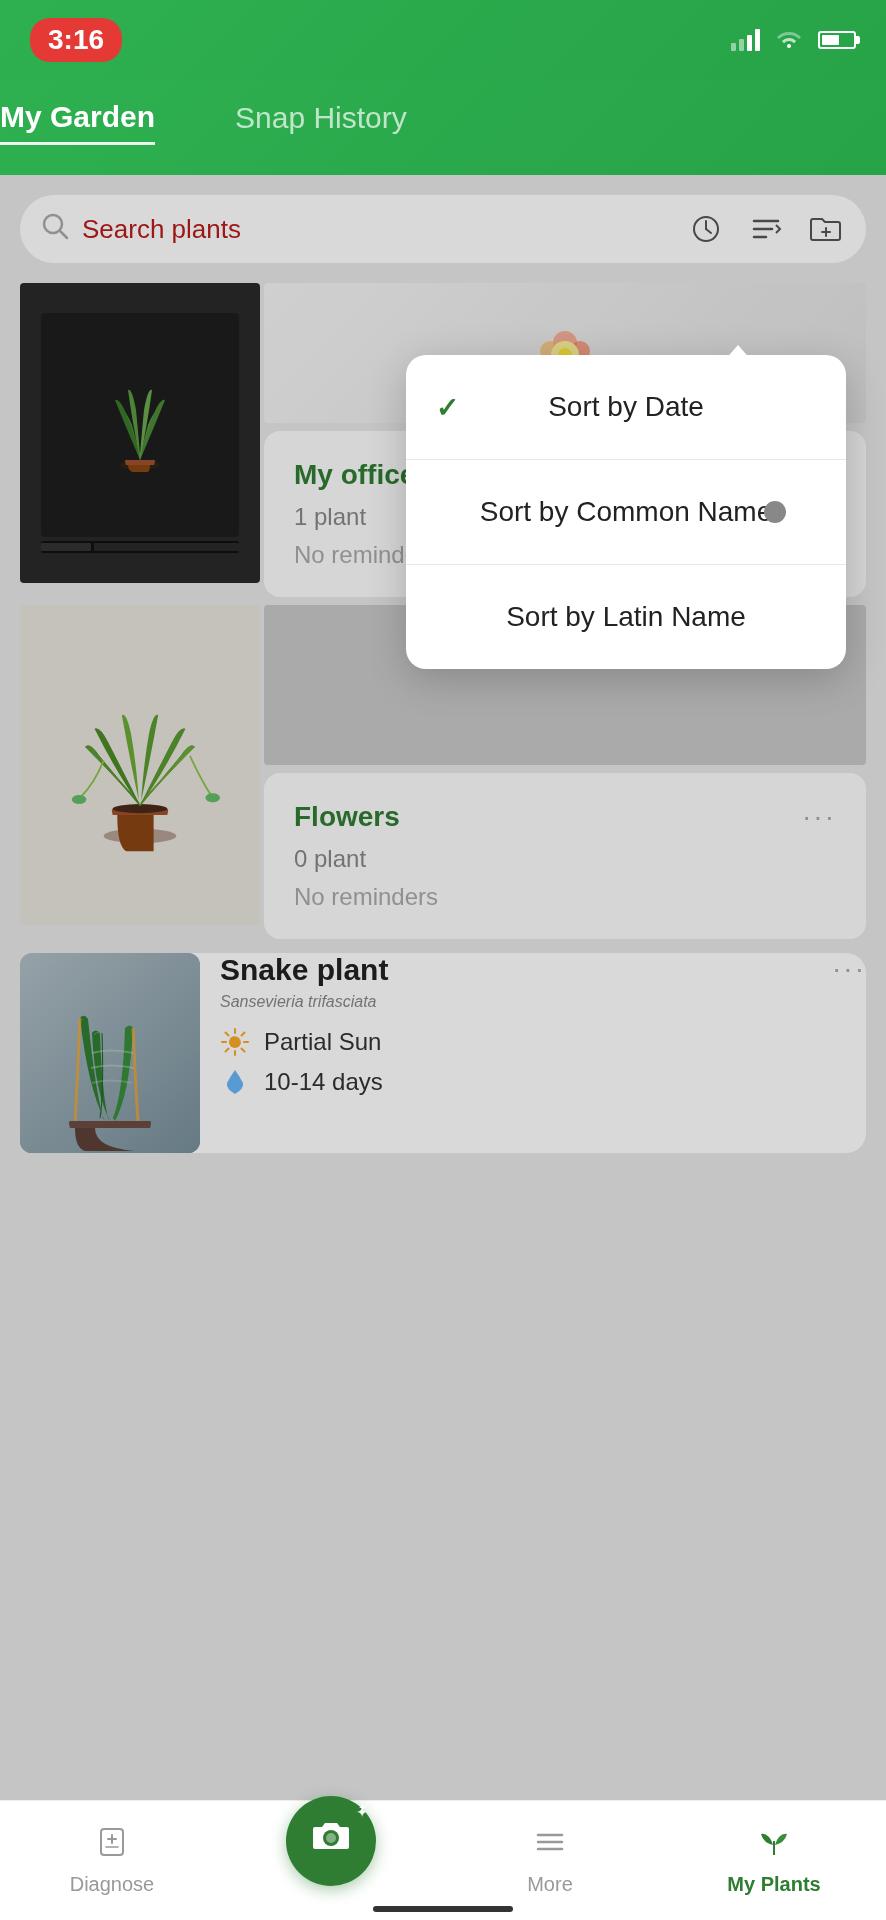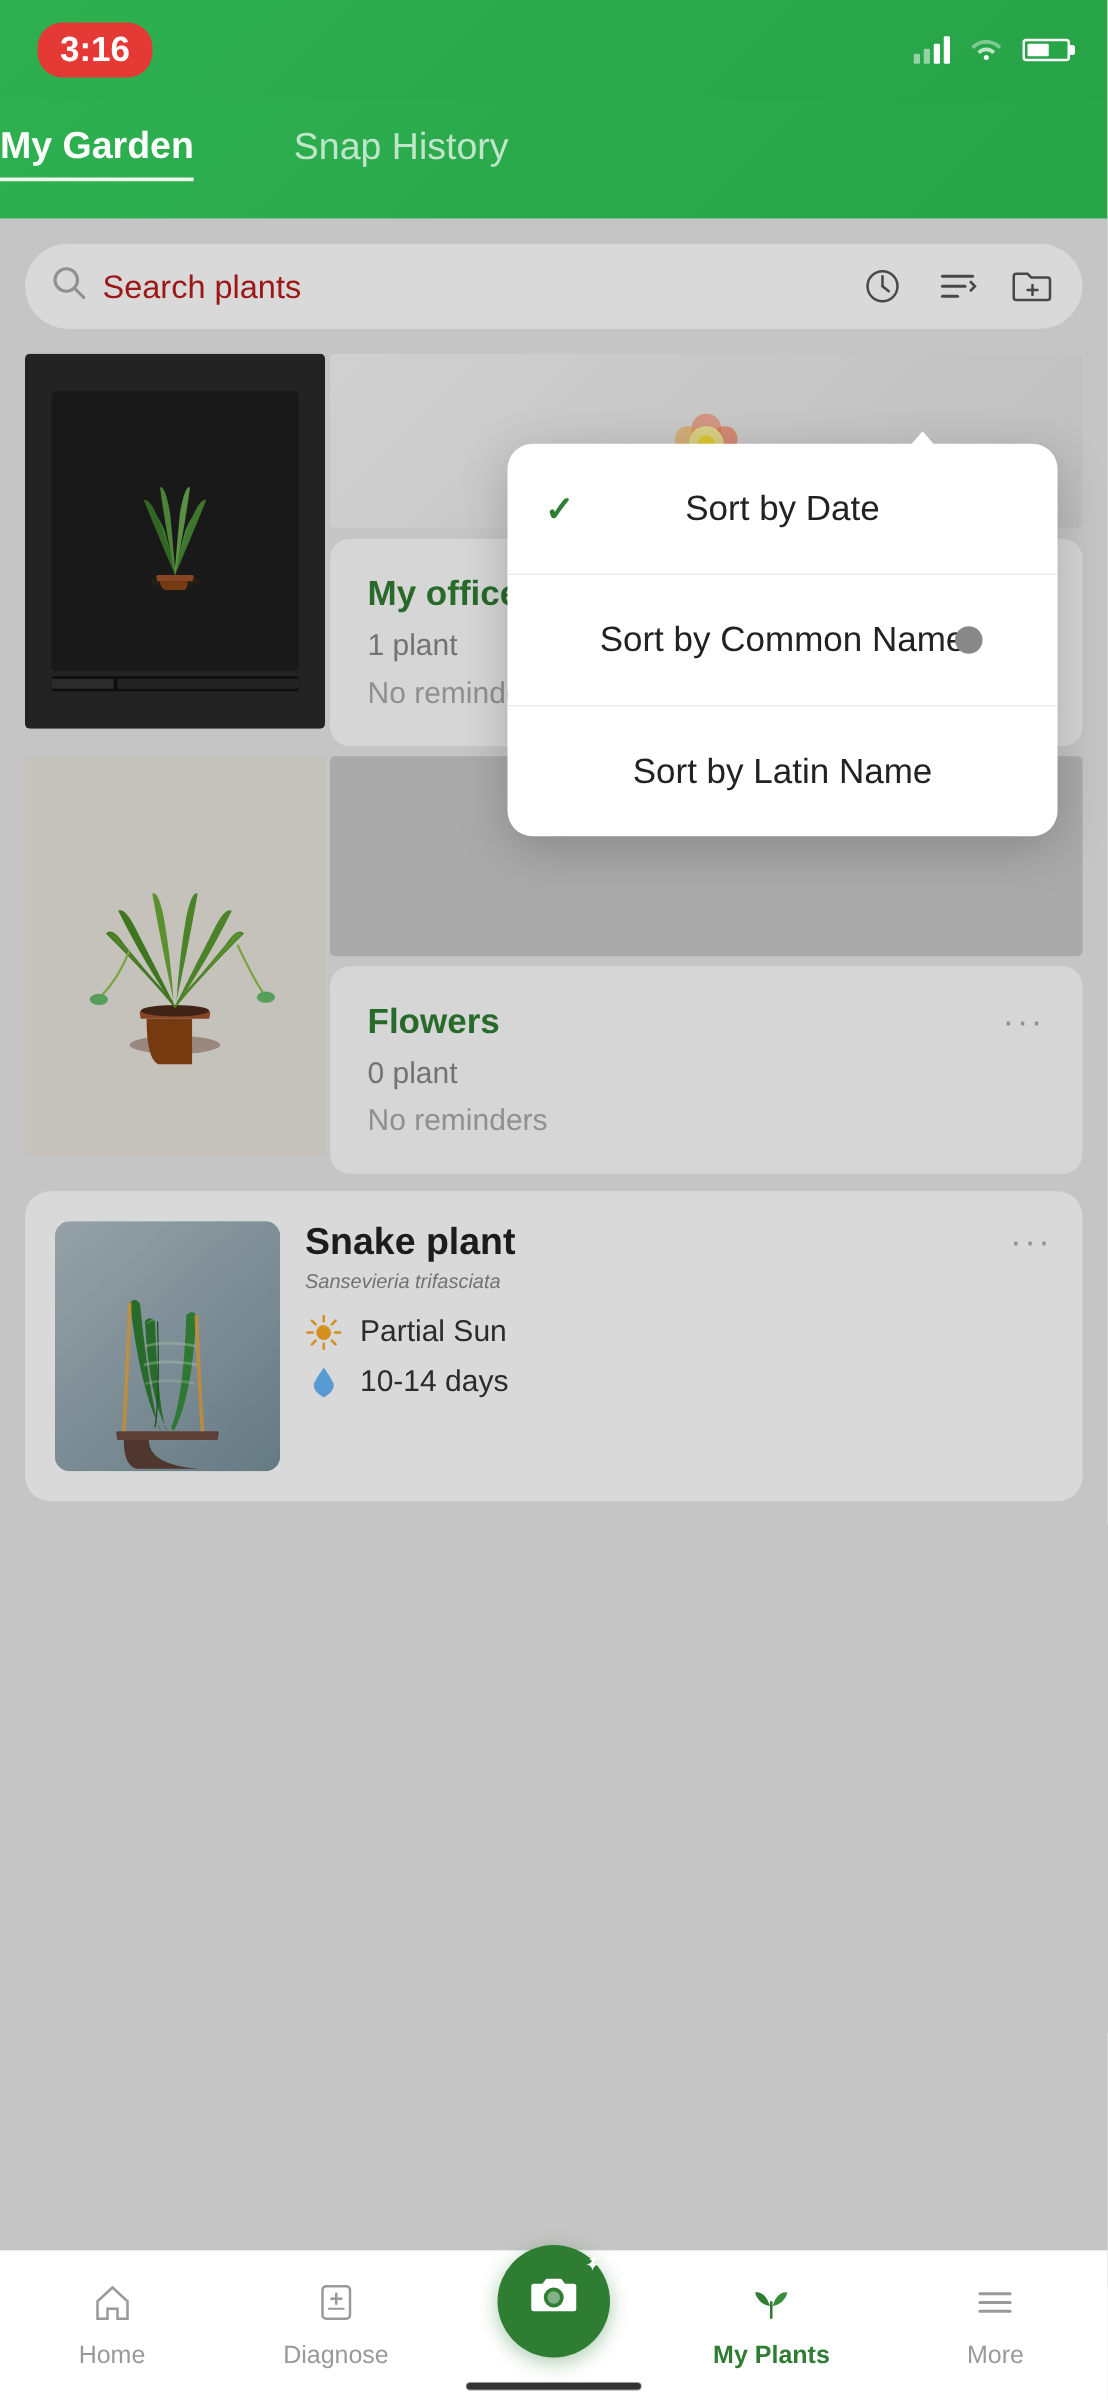--- a/index.html
+++ b/index.html
@@ -230,21 +230,20 @@
       height: 160px;
       background: #c8c8c8;
       border-radius: 4px;
     }
 
     
     .snake-plant-card {
       background: white;
       border-radius: 20px;
       margin: 10px 0;
-      padding: 24px;
       display: flex;
       gap: 20px;
       align-items: flex-start;
     }
     .snake-plant-img {
       width: 180px;
       height: 200px;
       border-radius: 12px;
       overflow: hidden;
       flex-shrink: 0;
@@ -680,62 +679,54 @@
       <span>Sort by Latin Name</span>
     </div>
   </div>
 
 </div>
 
 <div class="bottom-nav">
   <div class="nav-item">
     <div class="nav-icon">
       <svg width="34" height="34" viewBox="0 0 34 34" fill="none">
-        <path d="M5 16 L17 5 L29 16 V30 H21 V22 H13 V30 H5 Z" stroke="#999" stroke-width="2" fill="none"></path>
-      </svg>
-    </div>
-    <span>Home</span>
-  </div>
-  <div class="nav-item">
-    <div class="nav-icon">
-      <svg width="34" height="34" viewBox="0 0 34 34" fill="none">
         <rect x="6" y="4" width="22" height="26" rx="3" stroke="#999" stroke-width="2"></rect>
         <line x1="17" y1="10" x2="17" y2="18" stroke="#999" stroke-width="2" stroke-linecap="round"></line>
         <line x1="13" y1="14" x2="21" y2="14" stroke="#999" stroke-width="2" stroke-linecap="round"></line>
         <line x1="11" y1="22" x2="23" y2="22" stroke="#999" stroke-width="1.5" stroke-linecap="round"></line>
       </svg>
     </div>
     <span>Diagnose</span>
   </div>
   <div class="camera-btn">
     <span class="sparkle sparkle-1">✦</span>
     <div class="camera-icon-inner">
       <svg width="42" height="38" viewBox="0 0 42 38" fill="white">
         <path d="M15 6 L12 10 H5 Q3 10 3 12 V30 Q3 32 5 32 H37 Q39 32 39 30 V12 Q39 10 37 10 H30 L27 6 Z"></path>
         <circle cx="21" cy="21" r="8" fill="#2e7d32"></circle>
         <circle cx="21" cy="21" r="5" fill="white" opacity="0.4"></circle>
       </svg>
     </div>
     <span class="sparkle sparkle-2" style="top:6px;right:9px;font-size:10px;">✦</span>
   </div>
+  <div class="nav-item">
+    <div class="nav-icon">
+      <svg width="34" height="34" viewBox="0 0 34 34" fill="none">
+        <line x1="5" y1="10" x2="29" y2="10" stroke="#999" stroke-width="2.5" stroke-linecap="round"></line>
+        <line x1="5" y1="17" x2="29" y2="17" stroke="#999" stroke-width="2.5" stroke-linecap="round"></line>
+        <line x1="5" y1="24" x2="29" y2="24" stroke="#999" stroke-width="2.5" stroke-linecap="round"></line>
+      </svg>
+    </div>
+    <span>More</span>
+  </div>
   <div class="nav-item active">
     <div class="nav-icon">
       <svg width="34" height="34" viewBox="0 0 34 34" fill="none">
         <path d="M17 28 Q17 18 12 12 Q8 8 4 9 Q5 13 8 16 Q11 19 17 20" fill="#2e7d32"></path>
         <path d="M17 28 Q17 18 22 12 Q26 8 30 9 Q29 13 26 16 Q23 19 17 20" fill="#388e3c"></path>
         <line x1="17" y1="16" x2="17" y2="30" stroke="#2e7d32" stroke-width="2"></line>
       </svg>
     </div>
     <span style="color:#2e7d32; font-weight:600;">My Plants</span>
   </div>
-  <div class="nav-item">
-    <div class="nav-icon">
-      <svg width="34" height="34" viewBox="0 0 34 34" fill="none">
-        <line x1="5" y1="10" x2="29" y2="10" stroke="#999" stroke-width="2.5" stroke-linecap="round"></line>
-        <line x1="5" y1="17" x2="29" y2="17" stroke="#999" stroke-width="2.5" stroke-linecap="round"></line>
-        <line x1="5" y1="24" x2="29" y2="24" stroke="#999" stroke-width="2.5" stroke-linecap="round"></line>
-      </svg>
-    </div>
-    <span>More</span>
-  </div>
 </div>
 
 <div class="home-indicator"></div>
 
 </body></html>

